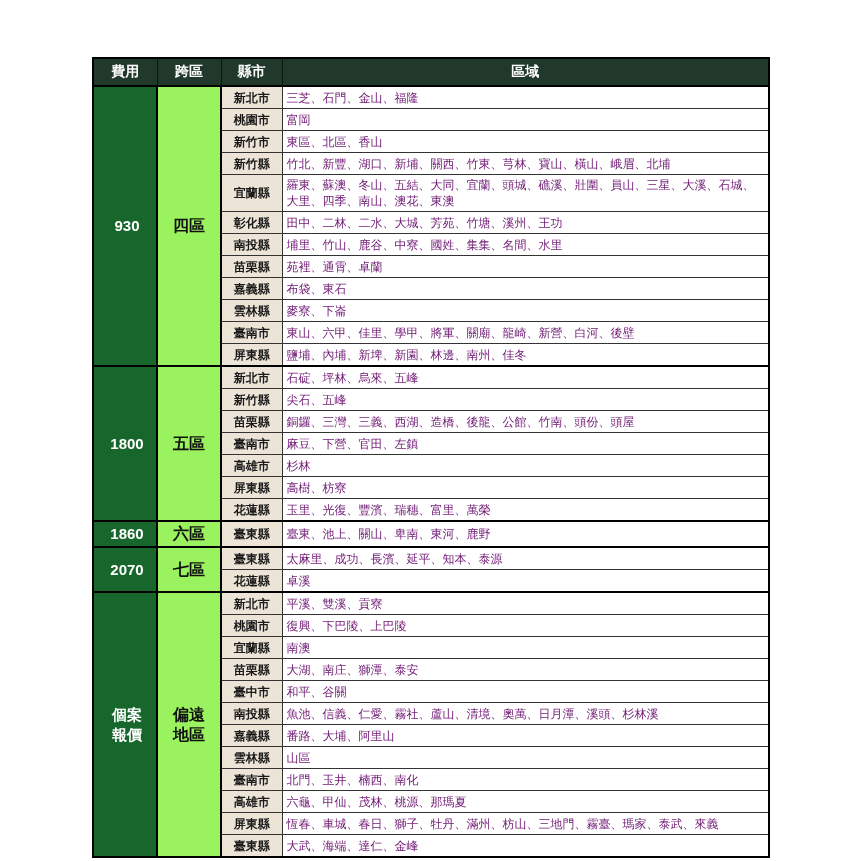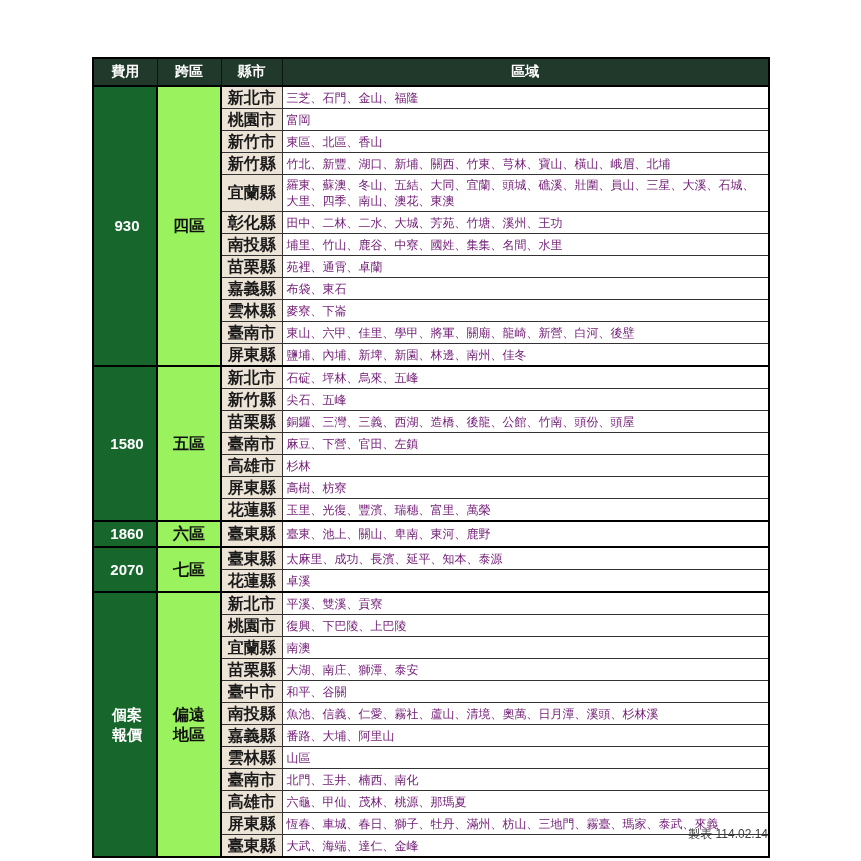--- a/index.html
+++ b/index.html
@@ -46,21 +46,21 @@
     line-height:20px;
     padding-left:8px;
   }
   td.zone-cell{
     background:var(--zone-bg);color:#111111;font-weight:bold;
     font-size:16px;text-align:center;white-space:pre-line;
     border-right:2px solid var(--border);
     line-height:20px;
   }
   td.county-cell{
-    background:var(--county-bg);font-weight:bold;font-size:16px;
+    background:var(--county-bg);font-weight:bold;font-size:12px;
     text-align:center;white-space:nowrap;height:17px;font-family:Liberation Serif, serif;
   }
   td.districts-cell{
     text-align:left;color:#701a75;
   }
   tr.section-start td{border-top:2px solid var(--border);}
   .footer-note{
     position:absolute;left:92px;top:826px;width:676px;
     text-align:right;font-size:12px;color:var(--footer-text);
   }
@@ -130,21 +130,21 @@
           </tr>
           <tr>
             <td class="county-cell">臺南市</td>
             <td class="districts-cell">東山、六甲、佳里、學甲、將軍、關廟、龍崎、新營、白河、後壁</td>
           </tr>
           <tr>
             <td class="county-cell">屏東縣</td>
             <td class="districts-cell">鹽埔、內埔、新埤、新園、林邊、南州、佳冬</td>
           </tr>
           <tr class="section-start">
-            <td class="fee-cell" rowspan="7">1580</td>
+            <td class="fee-cell" rowspan="7">1800</td>
             <td class="zone-cell" rowspan="7">五區</td>
             <td class="county-cell">新北市</td>
             <td class="districts-cell">石碇、坪林、烏來、五峰</td>
           </tr>
           <tr>
             <td class="county-cell">新竹縣</td>
             <td class="districts-cell">尖石、五峰</td>
           </tr>
           <tr>
             <td class="county-cell">苗栗縣</td>
@@ -230,14 +230,13 @@
             <td class="county-cell">屏東縣</td>
             <td class="districts-cell">恆春、車城、春日、獅子、牡丹、滿州、枋山、三地門、霧臺、瑪家、泰武、來義</td>
           </tr>
           <tr>
             <td class="county-cell">臺東縣</td>
             <td class="districts-cell">大武、海端、達仁、金峰</td>
           </tr>
         </tbody>
     </table>
   </div>
-  <div class="footer-note">製表 114.02.14</div>
 </div>
 
 </body></html>

